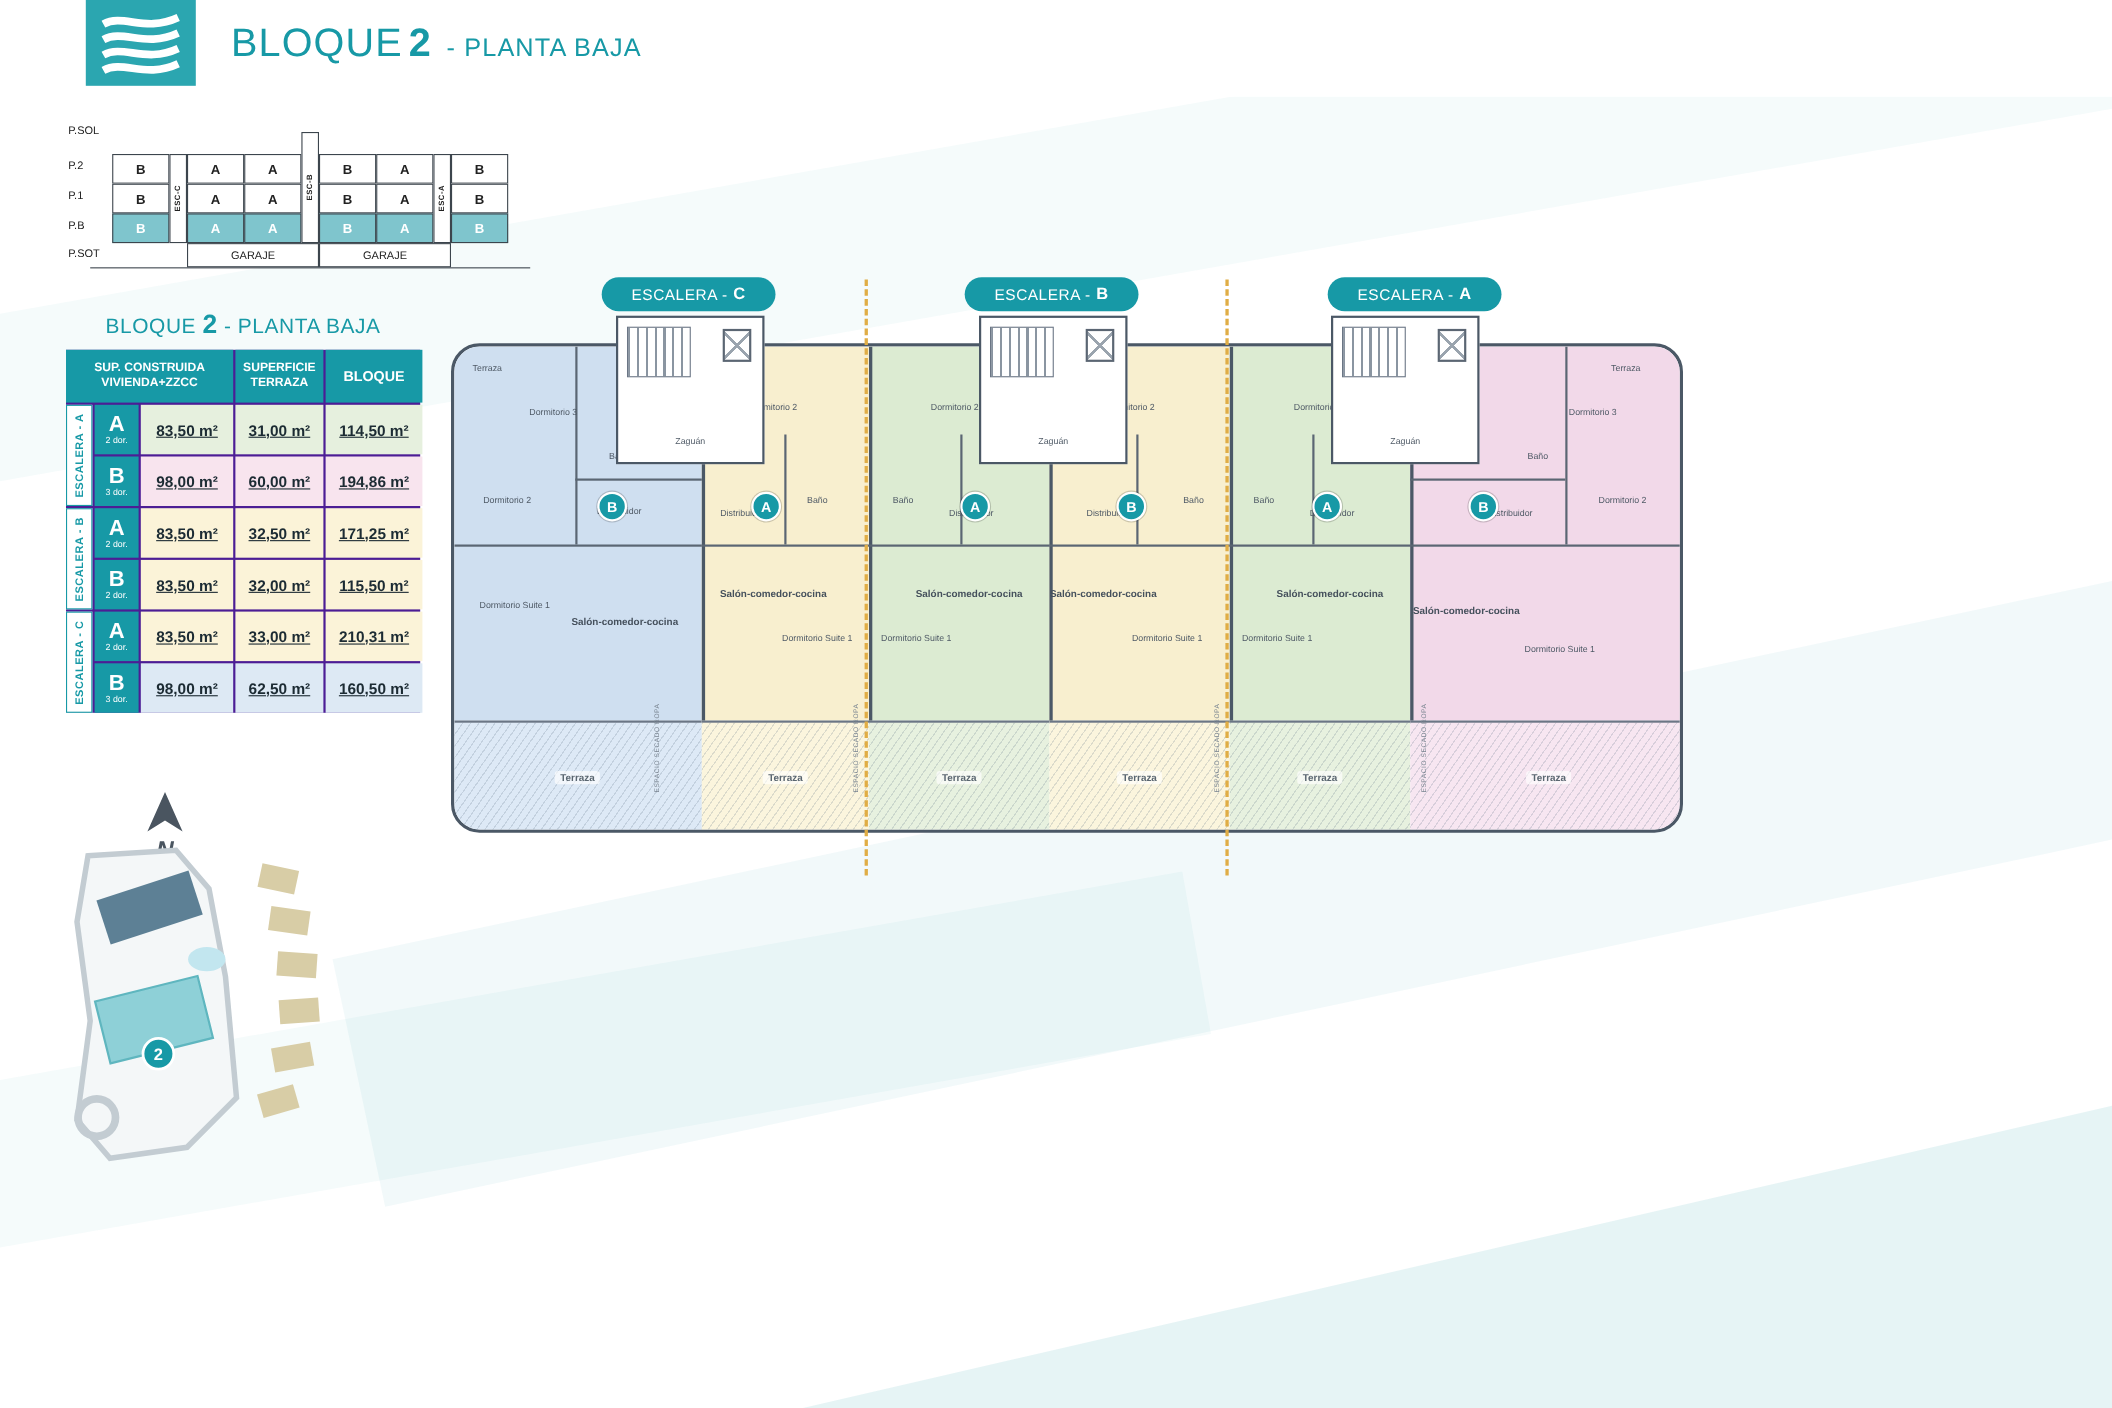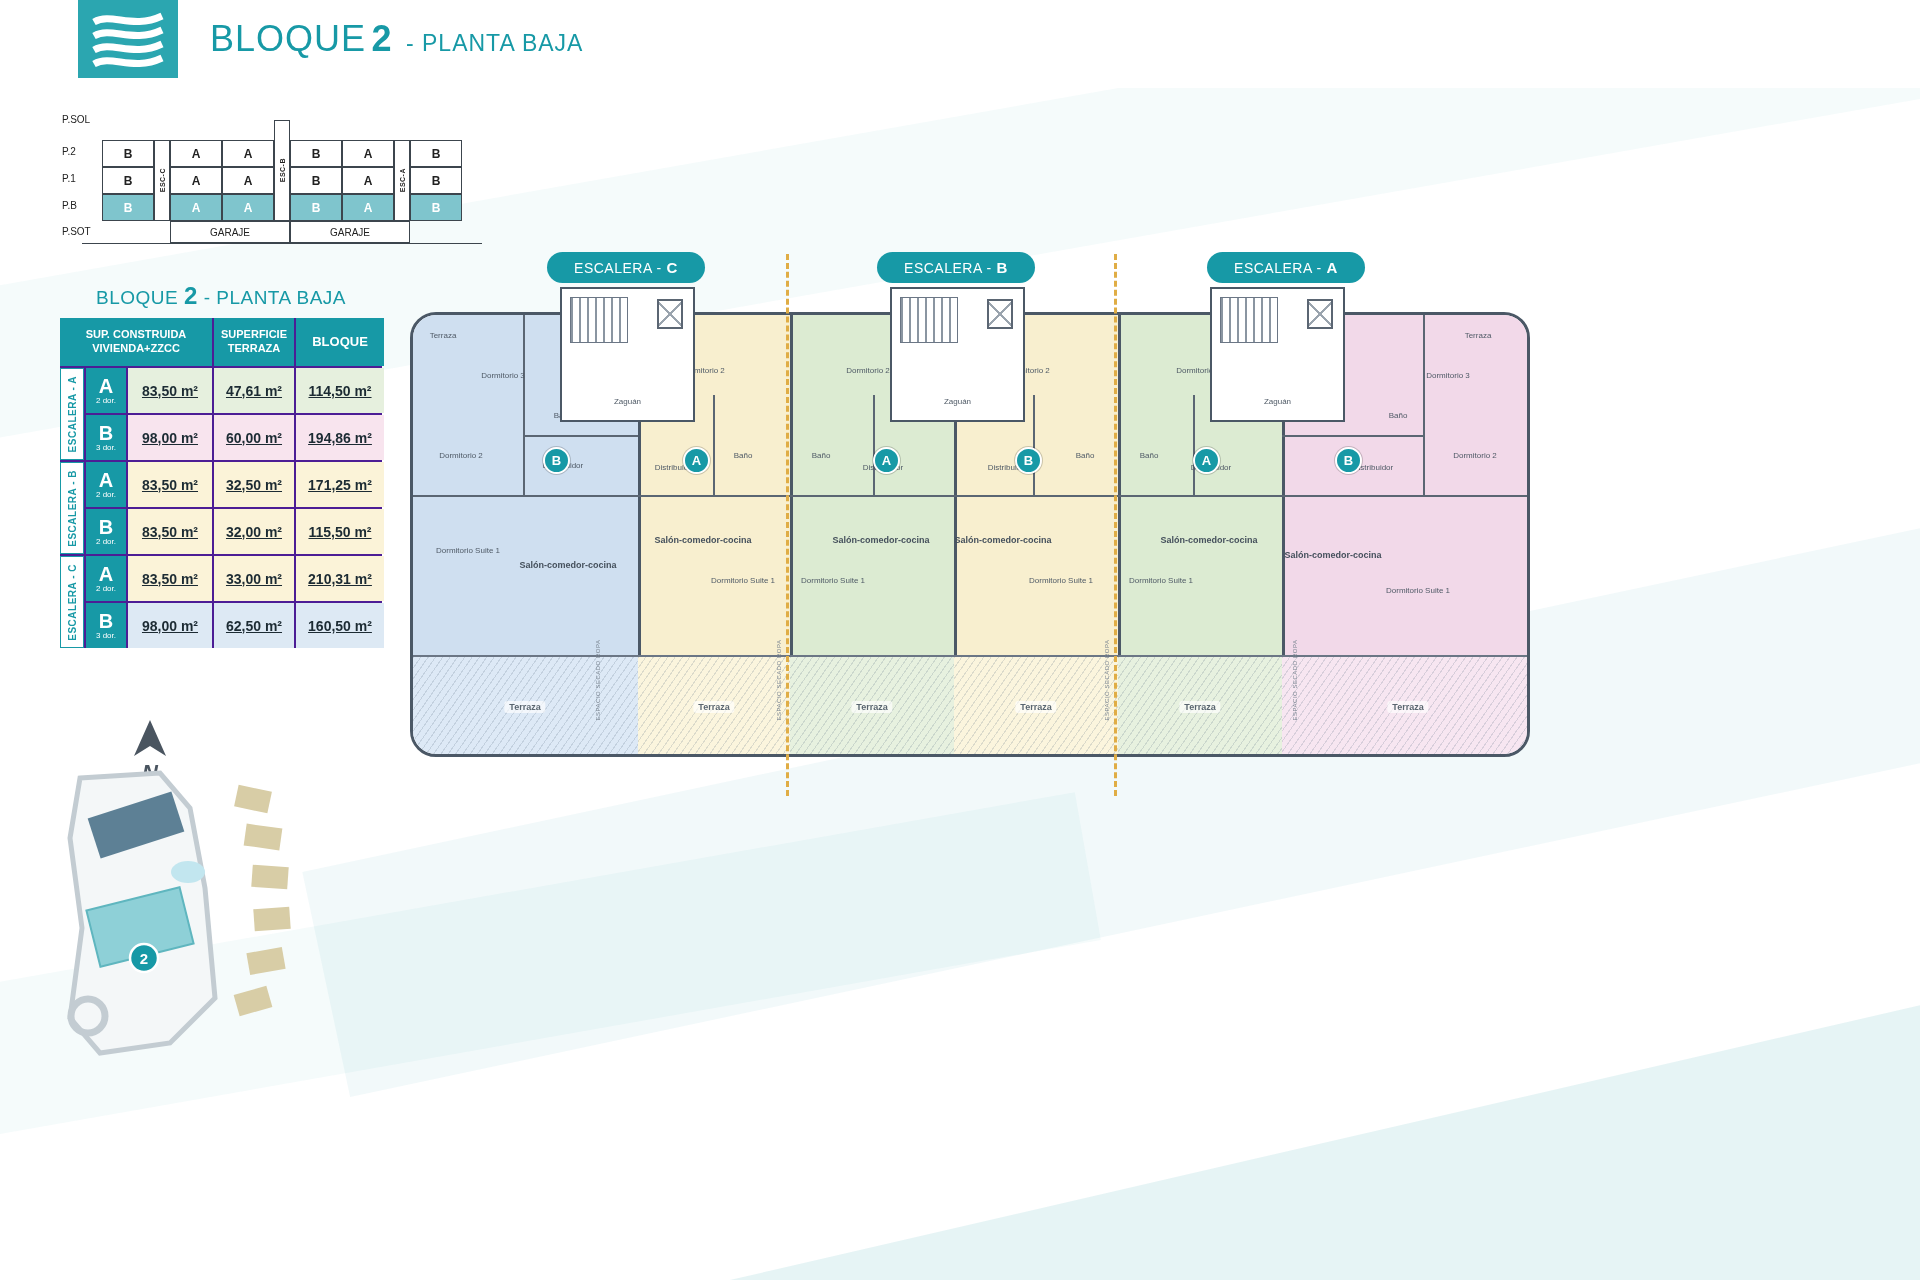--- a/index.html
+++ b/index.html
@@ -162,21 +162,21 @@
         </div>
 
       <div class="gcell" style="grid-row:2/4">
           <span>ESCALERA - A</span>
         </div>
       <div class="lcell" style="grid-row:2">
           <span class="ltr">A</span>
           <span class="dor">2 dor.</span>
         </div>
       <div class="dcell bg-green" style="grid-row:2;grid-column:3">83,50 m²</div>
-      <div class="dcell bg-green" style="grid-row:2;grid-column:4">47,61 m²</div>
+      <div class="dcell bg-green" style="grid-row:2;grid-column:4">31,00 m²</div>
       <div class="dcell bg-green" style="grid-row:2;grid-column:5">114,50 m²</div>
 
       <div class="lcell" style="grid-row:3">
           <span class="ltr">B</span>
           <span class="dor">3 dor.</span>
         </div>
       <div class="dcell bg-pink" style="grid-row:3;grid-column:3">98,00 m²</div>
       <div class="dcell bg-pink" style="grid-row:3;grid-column:4">60,00 m²</div>
       <div class="dcell bg-pink" style="grid-row:3;grid-column:5">194,86 m²</div>
 

